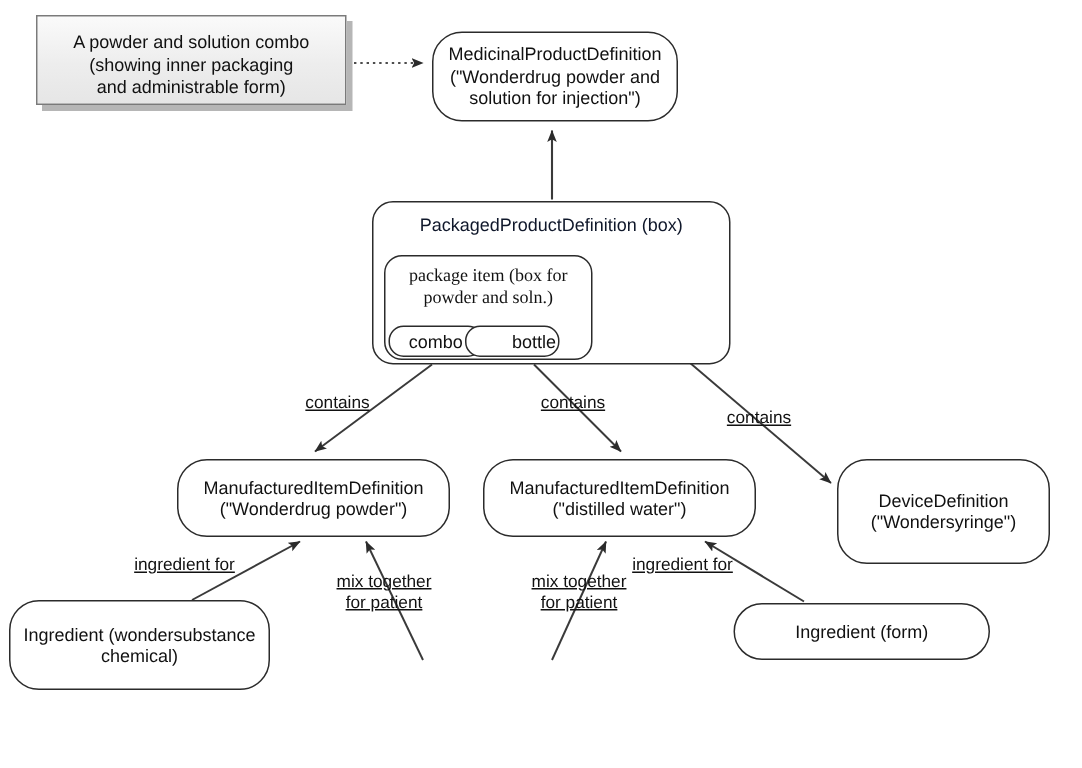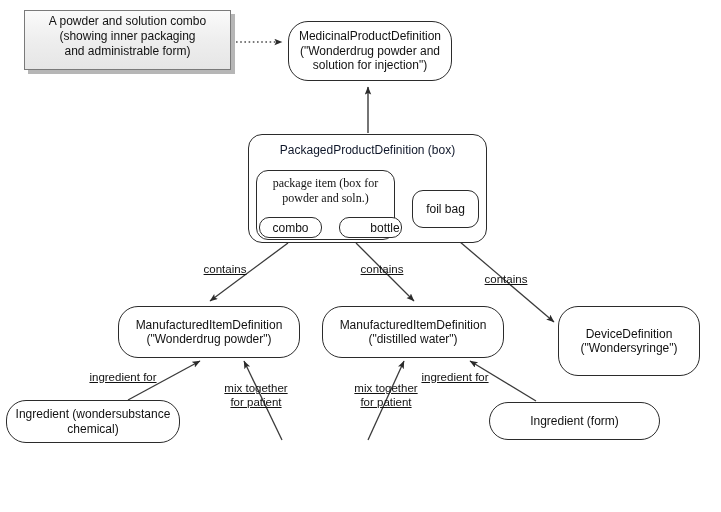--- a/index.html
+++ b/index.html
@@ -13,21 +13,21 @@
 
   .node{
     position:absolute;box-sizing:border-box;
     display:flex;align-items:center;justify-content:center;text-align:center;
     background:#ffffff;border:1.6px solid #2b2b2b;border-radius:20px;
     font-size:12px;line-height:14.5px;color:#111;
     padding:2px 6px;
   }
   .note{
     position:absolute;box-sizing:border-box;
-    display:flex;align-items:flex-start;justify-content:center;text-align:center;
+    display:flex;align-items:flex-end;justify-content:center;text-align:center;
     border:1.4px solid #7a7a7a;border-radius:0;
     background:linear-gradient(180deg,#fafafa 0%,#ededed 55%,#e6e6e6 100%);
     box-shadow:4px 4px 0 0 #b6b6b6;
     font-size:12px;line-height:15px;color:#111;padding:3px 8px;
   }
   .container{
     position:absolute;box-sizing:border-box;
     background:#ffffff;border:1.8px solid #2b2b2b;border-radius:14px;
   }
   .container-title{
@@ -106,44 +106,41 @@
 
   <div class="inner" style="left:256px;top:170px;width:139px;height:70px;">
     <div class="inner-title" style="white-space: pre-line;">package item (box for
 powder and soln.)</div>
   </div>
 
   <div class="chip" style="left:259px;top:217px;width:63px;height:21px;">
     <span>combo</span>
   </div>
 
-  <div class="chip" style="left:339px;top:217px;width:63px;height:21px;padding-left:29px;">
+  <div class="chip" style="left:310px;top:217px;width:63px;height:21px;padding-left:29px;">
     <span>bottle</span>
   </div>
 
-  <div class="chip" style="left:412px;top:190px;width:67px;height:38px;border-radius:11px;">
-    <span>foil bag</span>
-  </div>
 
   <div class="node" style="left:118px;top:306px;width:182px;height:52px;">
     <span style="white-space: pre-line;">ManufacturedItemDefinition
 ("Wonderdrug powder")</span>
   </div>
 
   <div class="node" style="left:322px;top:306px;width:182px;height:52px;">
     <span style="white-space: pre-line;">ManufacturedItemDefinition
 ("distilled water")</span>
   </div>
 
   <div class="node" style="left:558px;top:306px;width:142px;height:70px;">
     <span style="white-space: pre-line;">DeviceDefinition
 ("Wondersyringe")</span>
   </div>
 
-  <div class="node" style="left:6px;top:400px;width:174px;height:43px;">
+  <div class="node" style="left:6px;top:400px;width:174px;height:60px;">
     <span style="white-space: pre-line;">Ingredient (wondersubstance
 chemical)</span>
   </div>
 
   <div class="node" style="left:489px;top:402px;width:171px;height:38px;">
     <span>Ingredient (form)</span>
   </div>
 
 
   <div class="edge-label nowrap" style="left:180px;top:263px;width:90px;">contains</div>

